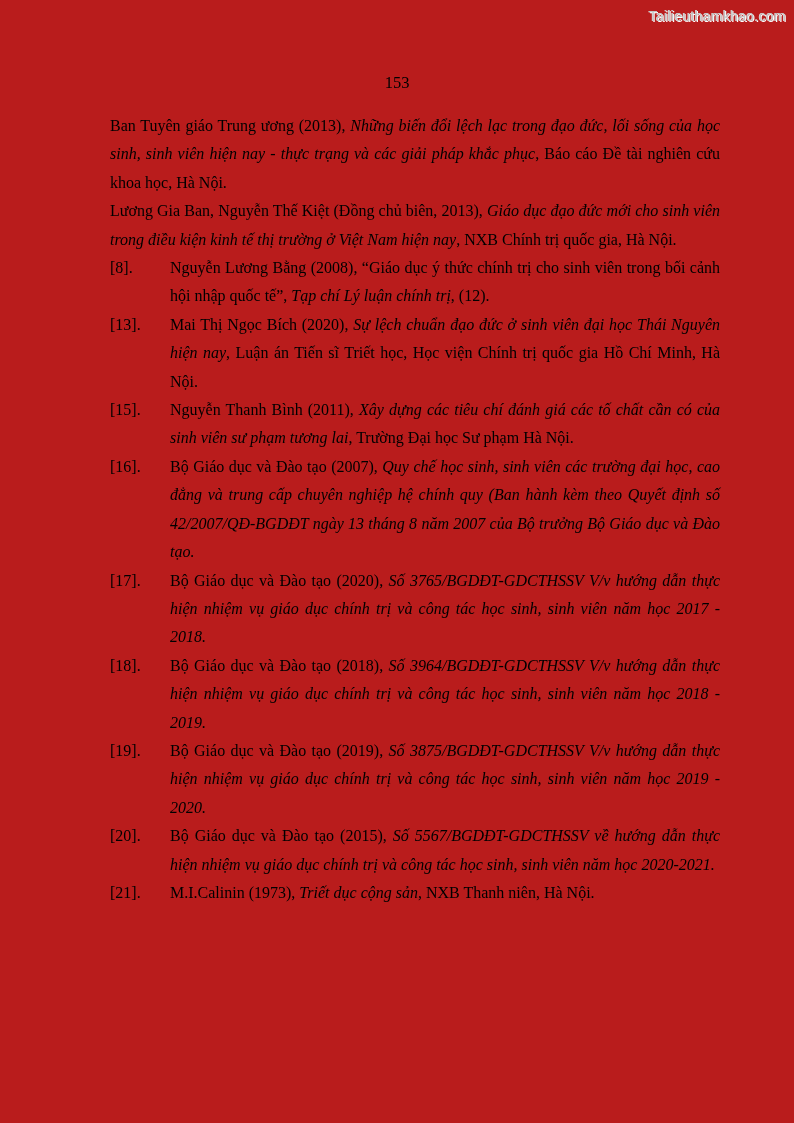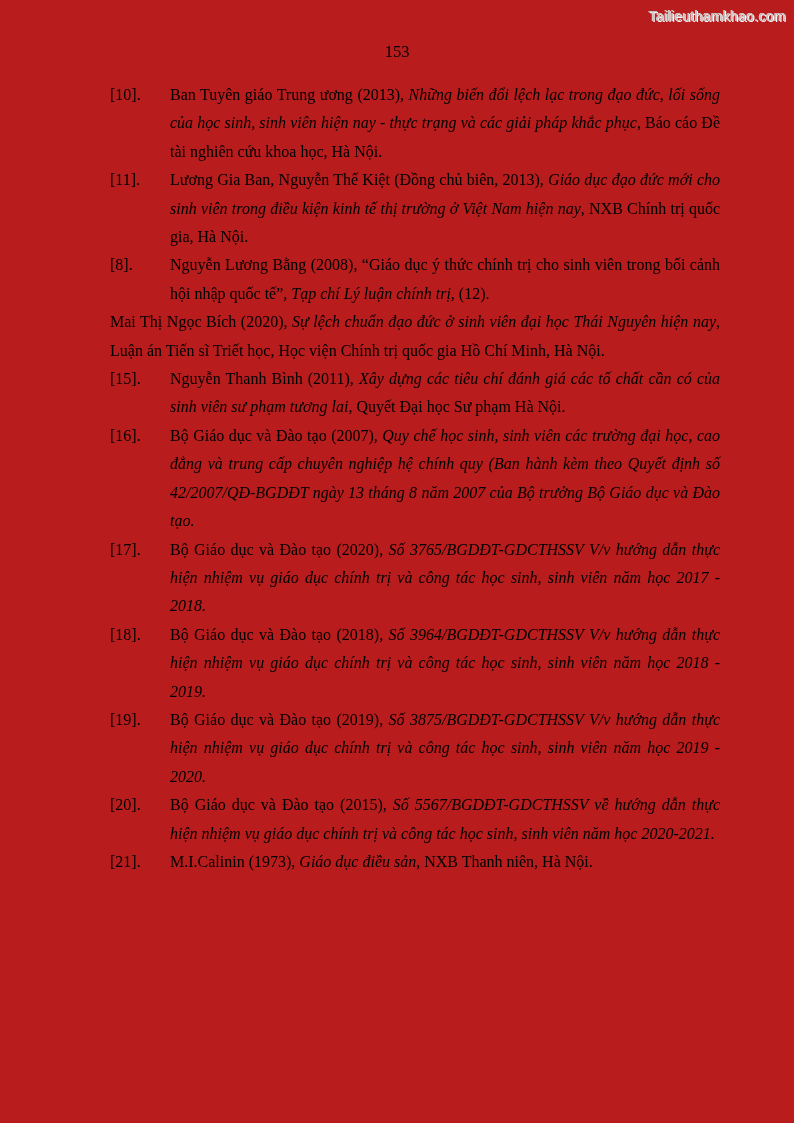--- a/index.html
+++ b/index.html
@@ -18,21 +18,21 @@
     position: absolute;
     top: 8px;
     right: 8px;
     font-family: "Liberation Sans", "DejaVu Sans", sans-serif;
     font-size: 14px;
     color: #c3c3c3;
     text-shadow: 1px 1px 0 #ffffff, -0.5px -0.5px 0 #e2e2e2;
     letter-spacing: 0.3px;
   }
   .page-number {
-    padding-top: 42px;
+    padding-top: 73px;
     text-align: center;
     font-size: 16.5px;
     line-height: 20px;
   }
   .references {
     margin-top: 19px;
     padding-left: 110px;
     padding-right: 74px;
   }
   .ref {
@@ -52,42 +52,41 @@
   }
 </style>
 </head>
 <body>
 
 <div class="page">
   <div class="watermark">Tailieuthamkhao.com</div>
   <div class="page-number">153</div>
   <div class="references">
   <div class="ref">
-    <span class="ref-label">[10].</span>
     <span class="ref-body"><span>Ban Tuyên giáo Trung ương (2013), </span><em>Những biến đổi lệch lạc trong đạo đức, lối sống của học sinh, sinh viên hiện nay - thực trạng và các giải pháp khắc phục</em><span>, Báo cáo Đề tài nghiên cứu khoa học, Hà Nội.</span></span>
   </div>
 
   <div class="ref">
-    <span class="ref-label">[11].</span>
     <span class="ref-body"><span>Lương Gia Ban, Nguyễn Thế Kiệt (Đồng chủ biên, 2013), </span><em>Giáo dục đạo đức mới cho sinh viên trong điều kiện kinh tế thị trường ở Việt Nam hiện nay</em><span>, NXB Chính trị quốc gia, Hà Nội.</span></span>
   </div>
 
   <div class="ref">
     <span class="ref-label">[8].</span>
     <span class="ref-body"><span>Nguyễn Lương Bằng (2008), “Giáo dục ý thức chính trị cho sinh viên trong bối cảnh hội nhập quốc tế”, </span><em>Tạp chí Lý luận chính trị</em><span>, (12).</span></span>
   </div>
 
   <div class="ref">
+    <span class="ref-label">[13].</span>
     <span class="ref-body"><span>Mai Thị Ngọc Bích (2020), </span><em>Sự lệch chuẩn đạo đức ở sinh viên đại học Thái Nguyên hiện nay</em><span>, Luận án Tiến sĩ Triết học, Học viện Chính trị quốc gia Hồ Chí Minh, Hà Nội.</span></span>
   </div>
 
 
   <div class="ref">
     <span class="ref-label">[15].</span>
-    <span class="ref-body"><span>Nguyễn Thanh Bình (2011), </span><em>Xây dựng các tiêu chí đánh giá các tố chất cần có của sinh viên sư phạm tương lai</em><span>, Quyết Đại học Sư phạm Hà Nội.</span></span>
+    <span class="ref-body"><span>Nguyễn Thanh Bình (2011), </span><em>Xây dựng các tiêu chí đánh giá các tố chất cần có của sinh viên sư phạm tương lai</em><span>, Trường Đại học Sư phạm Hà Nội.</span></span>
   </div>
 
   <div class="ref">
     <span class="ref-label">[16].</span>
     <span class="ref-body"><span>Bộ Giáo dục và Đào tạo (2007), </span><em>Quy chế học sinh, sinh viên các trường đại học, cao đẳng và trung cấp chuyên nghiệp hệ chính quy (Ban hành kèm theo Quyết định số 42/2007/QĐ-BGDĐT ngày 13 tháng 8 năm 2007 của Bộ trưởng Bộ Giáo dục và Đào tạo.</em></span>
   </div>
 
   <div class="ref">
     <span class="ref-label">[17].</span>
     <span class="ref-body"><span>Bộ Giáo dục và Đào tạo (2020), </span><em>Số 3765/BGDĐT-GDCTHSSV V/v hướng dẫn thực hiện nhiệm vụ giáo dục chính trị và công tác học sinh, sinh viên năm học 2017 - 2018.</em></span>
@@ -103,16 +102,16 @@
     <span class="ref-body"><span>Bộ Giáo dục và Đào tạo (2019), </span><em>Số 3875/BGDĐT-GDCTHSSV V/v hướng dẫn thực hiện nhiệm vụ giáo dục chính trị và công tác học sinh, sinh viên năm học 2019 - 2020.</em></span>
   </div>
 
   <div class="ref">
     <span class="ref-label">[20].</span>
     <span class="ref-body"><span>Bộ Giáo dục và Đào tạo (2015), </span><em>Số 5567/BGDĐT-GDCTHSSV về hướng dẫn thực hiện nhiệm vụ giáo dục chính trị và công tác học sinh, sinh viên năm học 2020-2021.</em></span>
   </div>
 
   <div class="ref">
     <span class="ref-label">[21].</span>
-    <span class="ref-body"><span>M.I.Calinin (1973), </span><em>Giáo dục điều sản</em><span>, NXB Thanh niên, Hà Nội.</span></span>
+    <span class="ref-body"><span>M.I.Calinin (1973), </span><em>Triết dục cộng sản</em><span>, NXB Thanh niên, Hà Nội.</span></span>
   </div>
 </div>
 </div>
 
 </body></html>

